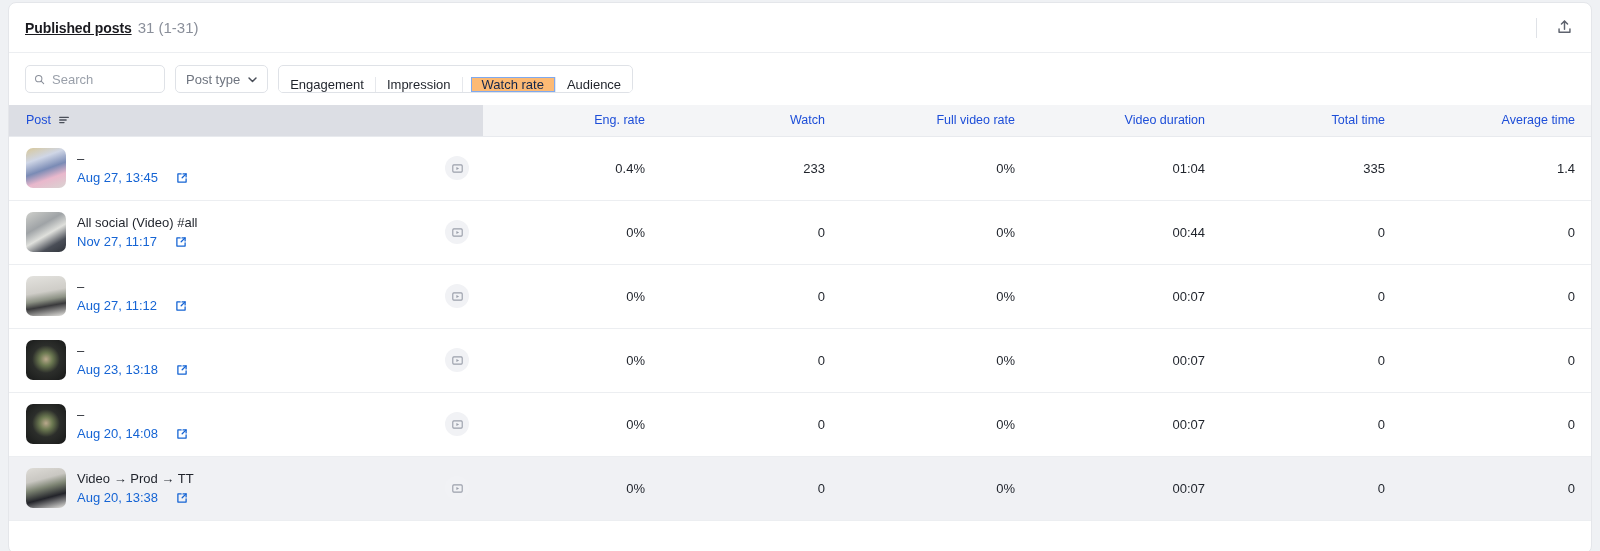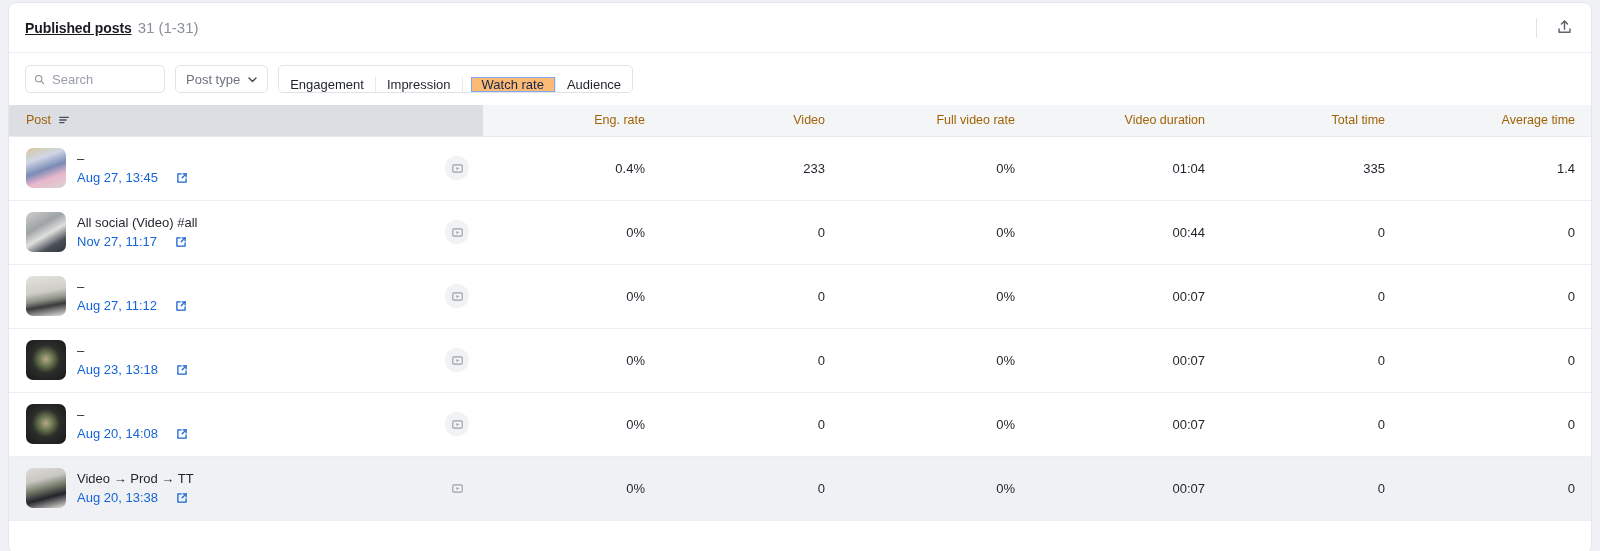--- a/index.html
+++ b/index.html
@@ -147,21 +147,21 @@
   table {
     width: 100%;
     border-collapse: collapse;
     table-layout: fixed;
   }
   thead th {
     height: 31px;
     background: #f4f5f7;
     font-size: 12.5px;
     font-weight: normal;
-    color: #a16207;
+    color: #1d4ed8;
     text-align: right;
     padding: 0 18px 0 0;
     vertical-align: middle;
     border-bottom: 1px solid #e8eaee;
   }
   thead th.col-post {
     background: #dcdee4;
     text-align: left;
     padding-left: 17px;
   }
@@ -303,21 +303,21 @@
           <div class="post-head-inner">
             <span>Post</span>
             <svg width="12" height="12" viewBox="0 0 14 14">
               <path d="M2 4 H12" stroke="#4a4f59" stroke-width="1.5" stroke-linecap="round"></path>
               <path d="M2 7 H9.5" stroke="#4a4f59" stroke-width="1.5" stroke-linecap="round"></path>
               <path d="M2 10 H7" stroke="#4a4f59" stroke-width="1.5" stroke-linecap="round"></path>
             </svg>
           </div>
         </th>
         <th>Eng. rate</th>
-        <th>Video</th>
+        <th>Watch</th>
         <th>Full video rate</th>
         <th>Video duration</th>
         <th>Total time</th>
         <th>Average time</th>
       </tr>
     </thead>
     <tbody id="tbody">
         <tr>
           <td class="post-cell">
             <div class="post-inner">

